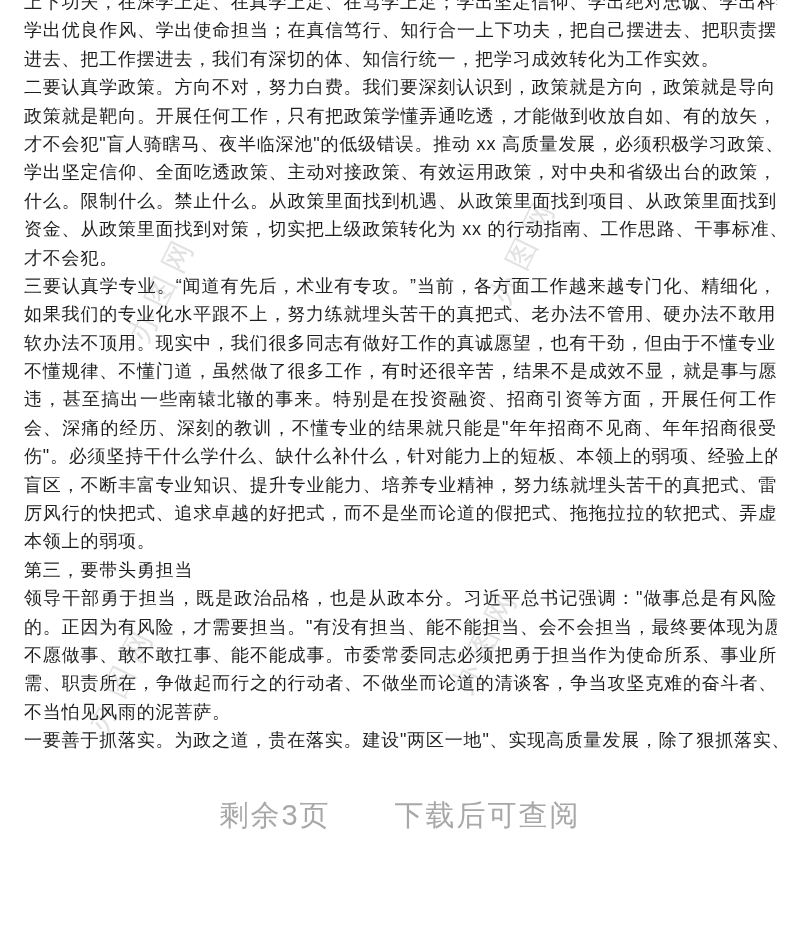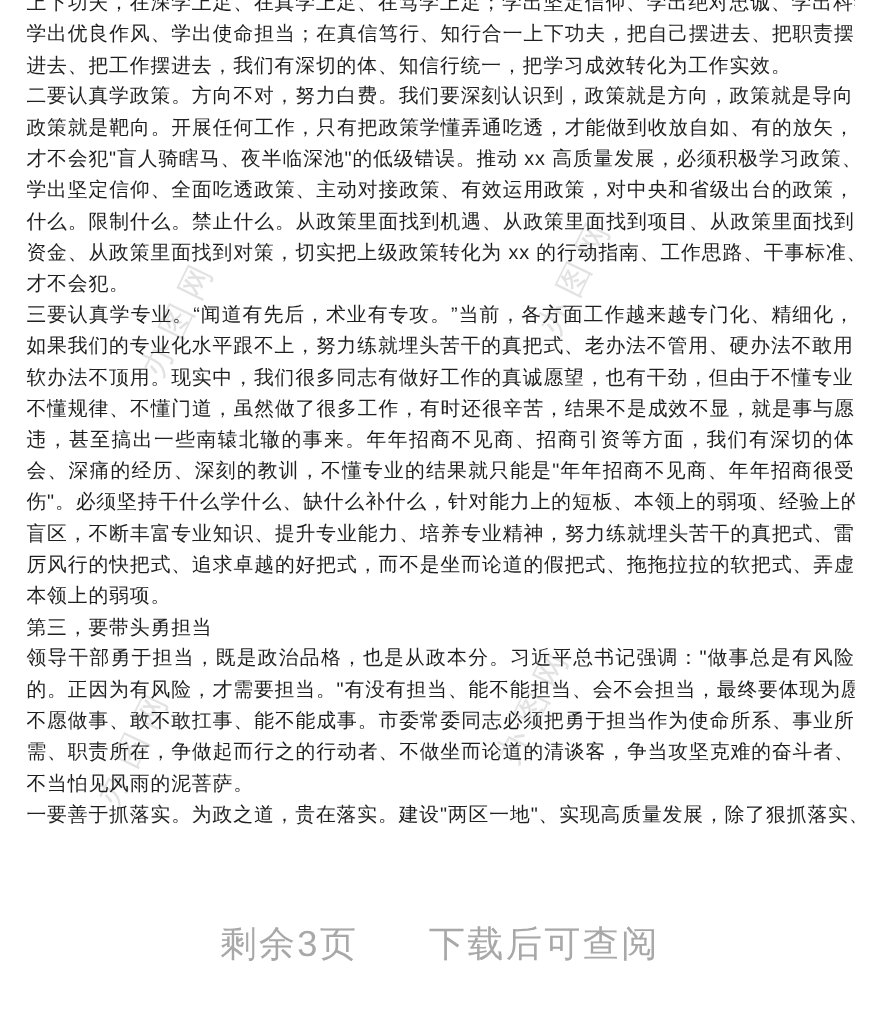--- a/index.html
+++ b/index.html
@@ -53,25 +53,25 @@
     overflow: hidden;
     white-space: nowrap;
   }
   .line.end {
     text-align: left;
     text-align-last: left;
   }
   
   .preview-footer {
     position: absolute;
-    top: 836px;
+    top: 796px;
     left: 0;
     width: 800px;
     text-align: center;
-    font-size: 33px;
+    font-size: 29px;
     letter-spacing: 2px;
     white-space: nowrap;
     z-index: 2;
   }
   .preview-footer .hint {
     margin-left: 64px;
   }
 </style>
 </head>
 <body>
@@ -93,21 +93,21 @@
       <div class="line">政策就是靶向。开展任何工作，只有把政策学懂弄通吃透，才能做到收放自如、有的放矢，</div>
       <div class="line">才不会犯"盲人骑瞎马、夜半临深池"的低级错误。推动 xx 高质量发展，必须积极学习政策、</div>
       <div class="line">学出坚定信仰、全面吃透政策、主动对接政策、有效运用政策，对中央和省级出台的政策，</div>
       <div class="line">什么。限制什么。禁止什么。从政策里面找到机遇、从政策里面找到项目、从政策里面找到</div>
       <div class="line">资金、从政策里面找到对策，切实把上级政策转化为 xx 的行动指南、工作思路、干事标准、</div>
       <div class="line end">才不会犯。</div>
       <div class="line">三要认真学专业。“闻道有先后，术业有专攻。”当前，各方面工作越来越专门化、精细化，</div>
       <div class="line">如果我们的专业化水平跟不上，努力练就埋头苦干的真把式、老办法不管用、硬办法不敢用、</div>
       <div class="line">软办法不顶用。现实中，我们很多同志有做好工作的真诚愿望，也有干劲，但由于不懂专业、</div>
       <div class="line">不懂规律、不懂门道，虽然做了很多工作，有时还很辛苦，结果不是成效不显，就是事与愿</div>
-      <div class="line">违，甚至搞出一些南辕北辙的事来。年年招商不见商、招商引资等方面，我们有深切的体</div>
+      <div class="line">违，甚至搞出一些南辕北辙的事来。特别是在投资融资、招商引资等方面，开展任何工作</div>
       <div class="line">会、深痛的经历、深刻的教训，不懂专业的结果就只能是"年年招商不见商、年年招商很受</div>
       <div class="line">伤"。必须坚持干什么学什么、缺什么补什么，针对能力上的短板、本领上的弱项、经验上的</div>
       <div class="line">盲区，不断丰富专业知识、提升专业能力、培养专业精神，努力练就埋头苦干的真把式、雷</div>
       <div class="line">厉风行的快把式、追求卓越的好把式，而不是坐而论道的假把式、拖拖拉拉的软把式、弄虚</div>
       <div class="line end">本领上的弱项。</div>
       <div class="line end">第三，要带头勇担当</div>
       <div class="line">领导干部勇于担当，既是政治品格，也是从政本分。习近平总书记强调："做事总是有风险</div>
       <div class="line">的。正因为有风险，才需要担当。"有没有担当、能不能担当、会不会担当，最终要体现为愿</div>
       <div class="line">不愿做事、敢不敢扛事、能不能成事。市委常委同志必须把勇于担当作为使命所系、事业所</div>
       <div class="line">需、职责所在，争做起而行之的行动者、不做坐而论道的清谈客，争当攻坚克难的奋斗者、</div>

